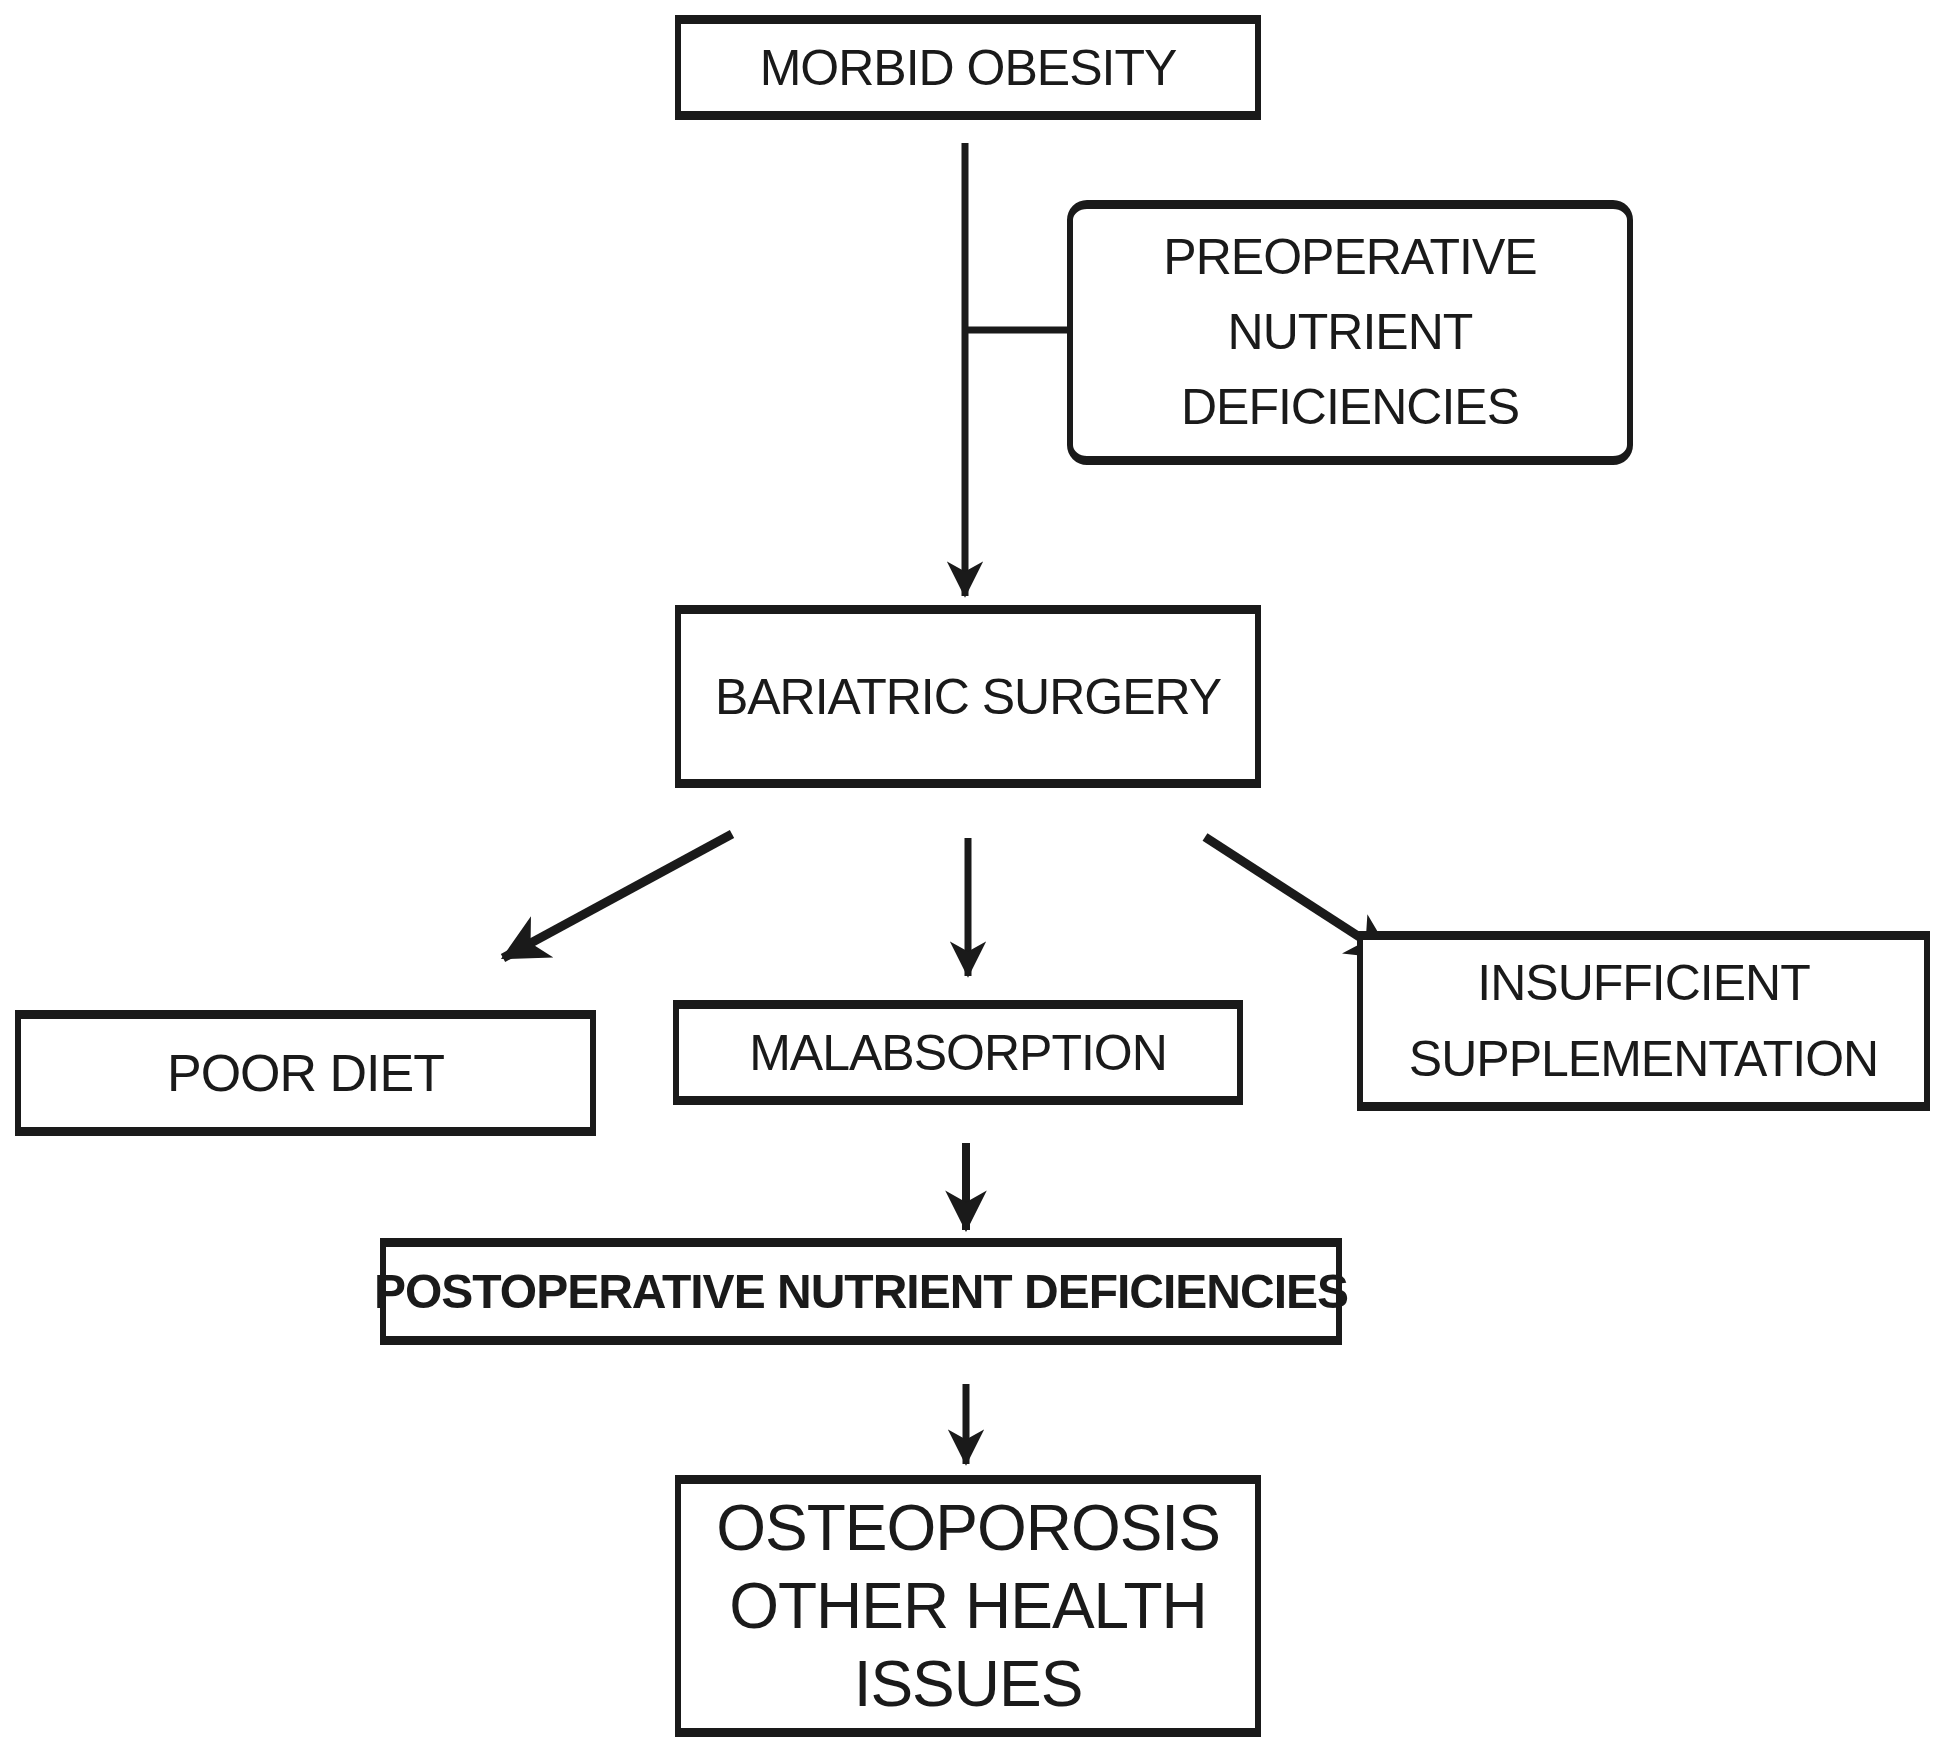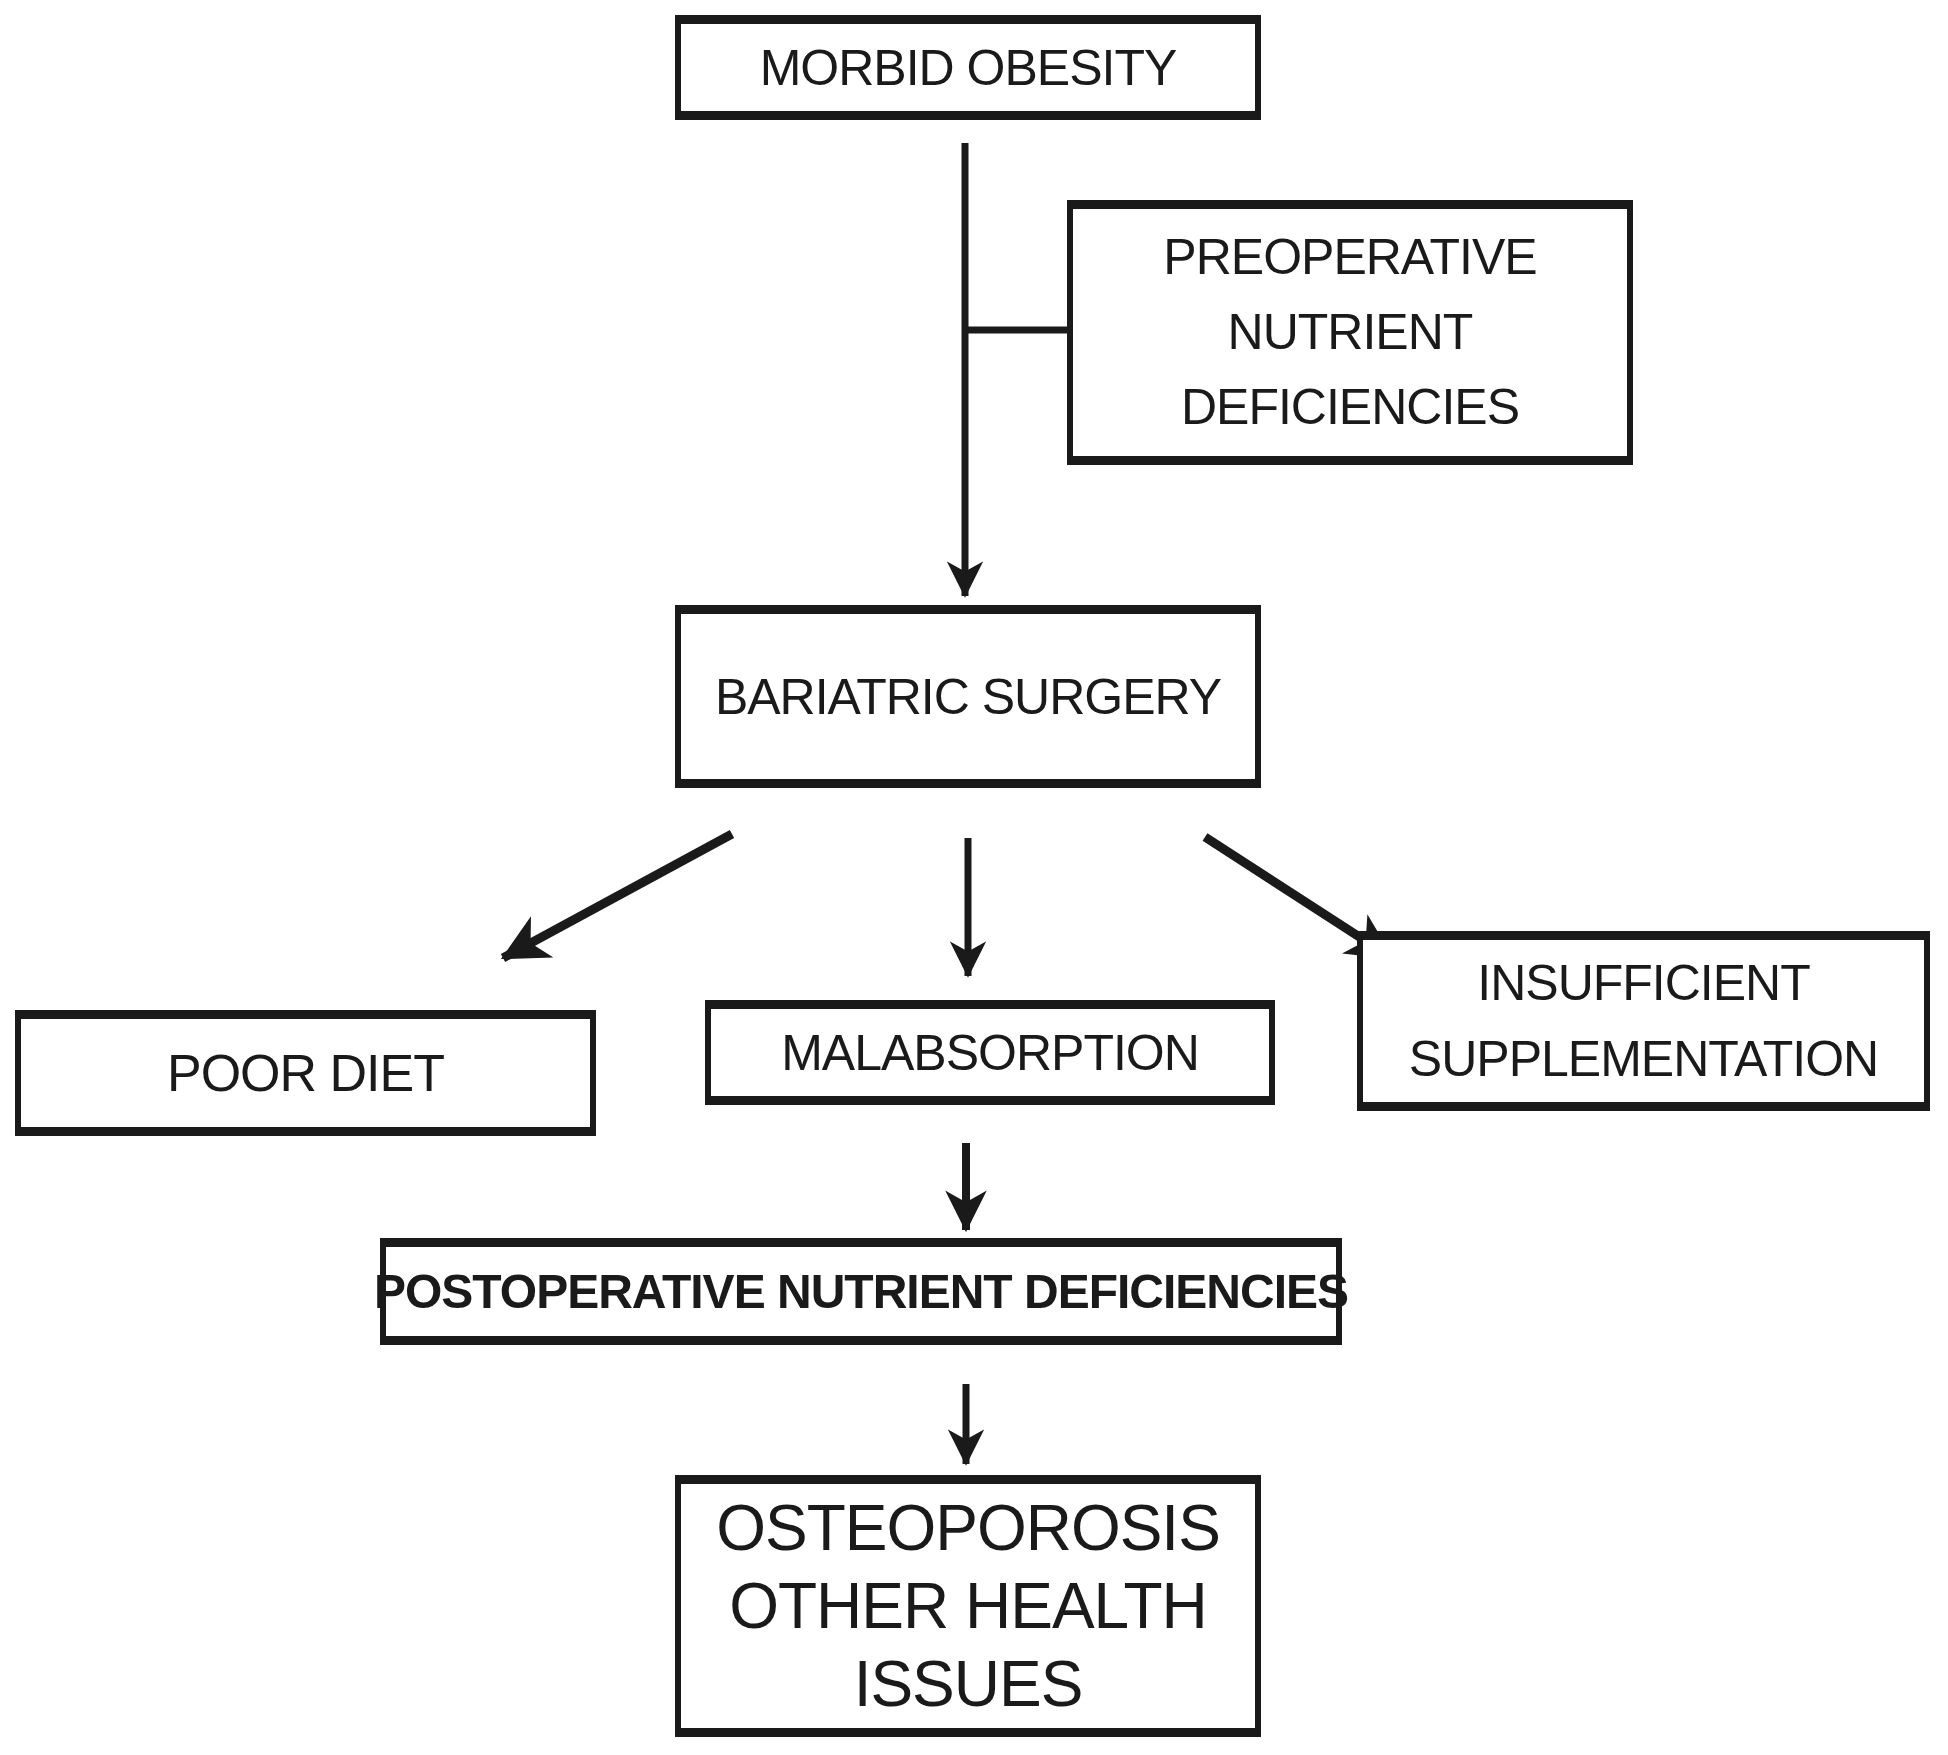--- a/index.html
+++ b/index.html
@@ -13,24 +13,24 @@
   .node {
     position:absolute; box-sizing:border-box;
     background:var(--paper);
     border:6px solid var(--ink);
     border-top-width:9px; border-bottom-width:9px;
     display:flex; flex-direction:column; justify-content:center; align-items:center;
     text-align:center; font-weight:400; letter-spacing:-1px;
   }
   .node .line { display:block; white-space:nowrap; }
   .n-morbid   { left:675px;  top:15px;   width:586px;  height:105px; font-size:50px; }
-  .n-preop    { left:1067px; top:200px;  width:566px;  height:265px; font-size:50px; line-height:75px; }
+  .n-preop    { left:1067px; top:200px;  width:566px;  height:265px; font-size:50px; line-height:75px;border-radius:20px; }
   .n-bariatric{ left:675px;  top:605px;  width:586px;  height:183px; font-size:50px; line-height:78px;text-align:center; }
   .n-poor     { left:15px;   top:1010px; width:581px;  height:126px; font-size:52px; }
-  .n-malab    { left:705px;  top:1000px; width:570px;  height:105px; font-size:50px; }
+  .n-malab    { left:673px;  top:1000px; width:570px;  height:105px; font-size:50px; }
   .n-insuff   { left:1357px; top:931px;  width:573px;  height:180px; font-size:50px; line-height:76px; }
   .n-postop   { left:380px;  top:1238px; width:962px; height:107px; font-size:48px;font-weight:bold; }
   .n-osteo    { left:675px;  top:1475px; width:586px;  height:262px; font-size:64px; line-height:78px; }
 </style>
 </head>
 <body>
 
 <div class="canvas">
 
   <svg class="arrows" viewBox="0 0 1948 1755" xmlns="http://www.w3.org/2000/svg">

